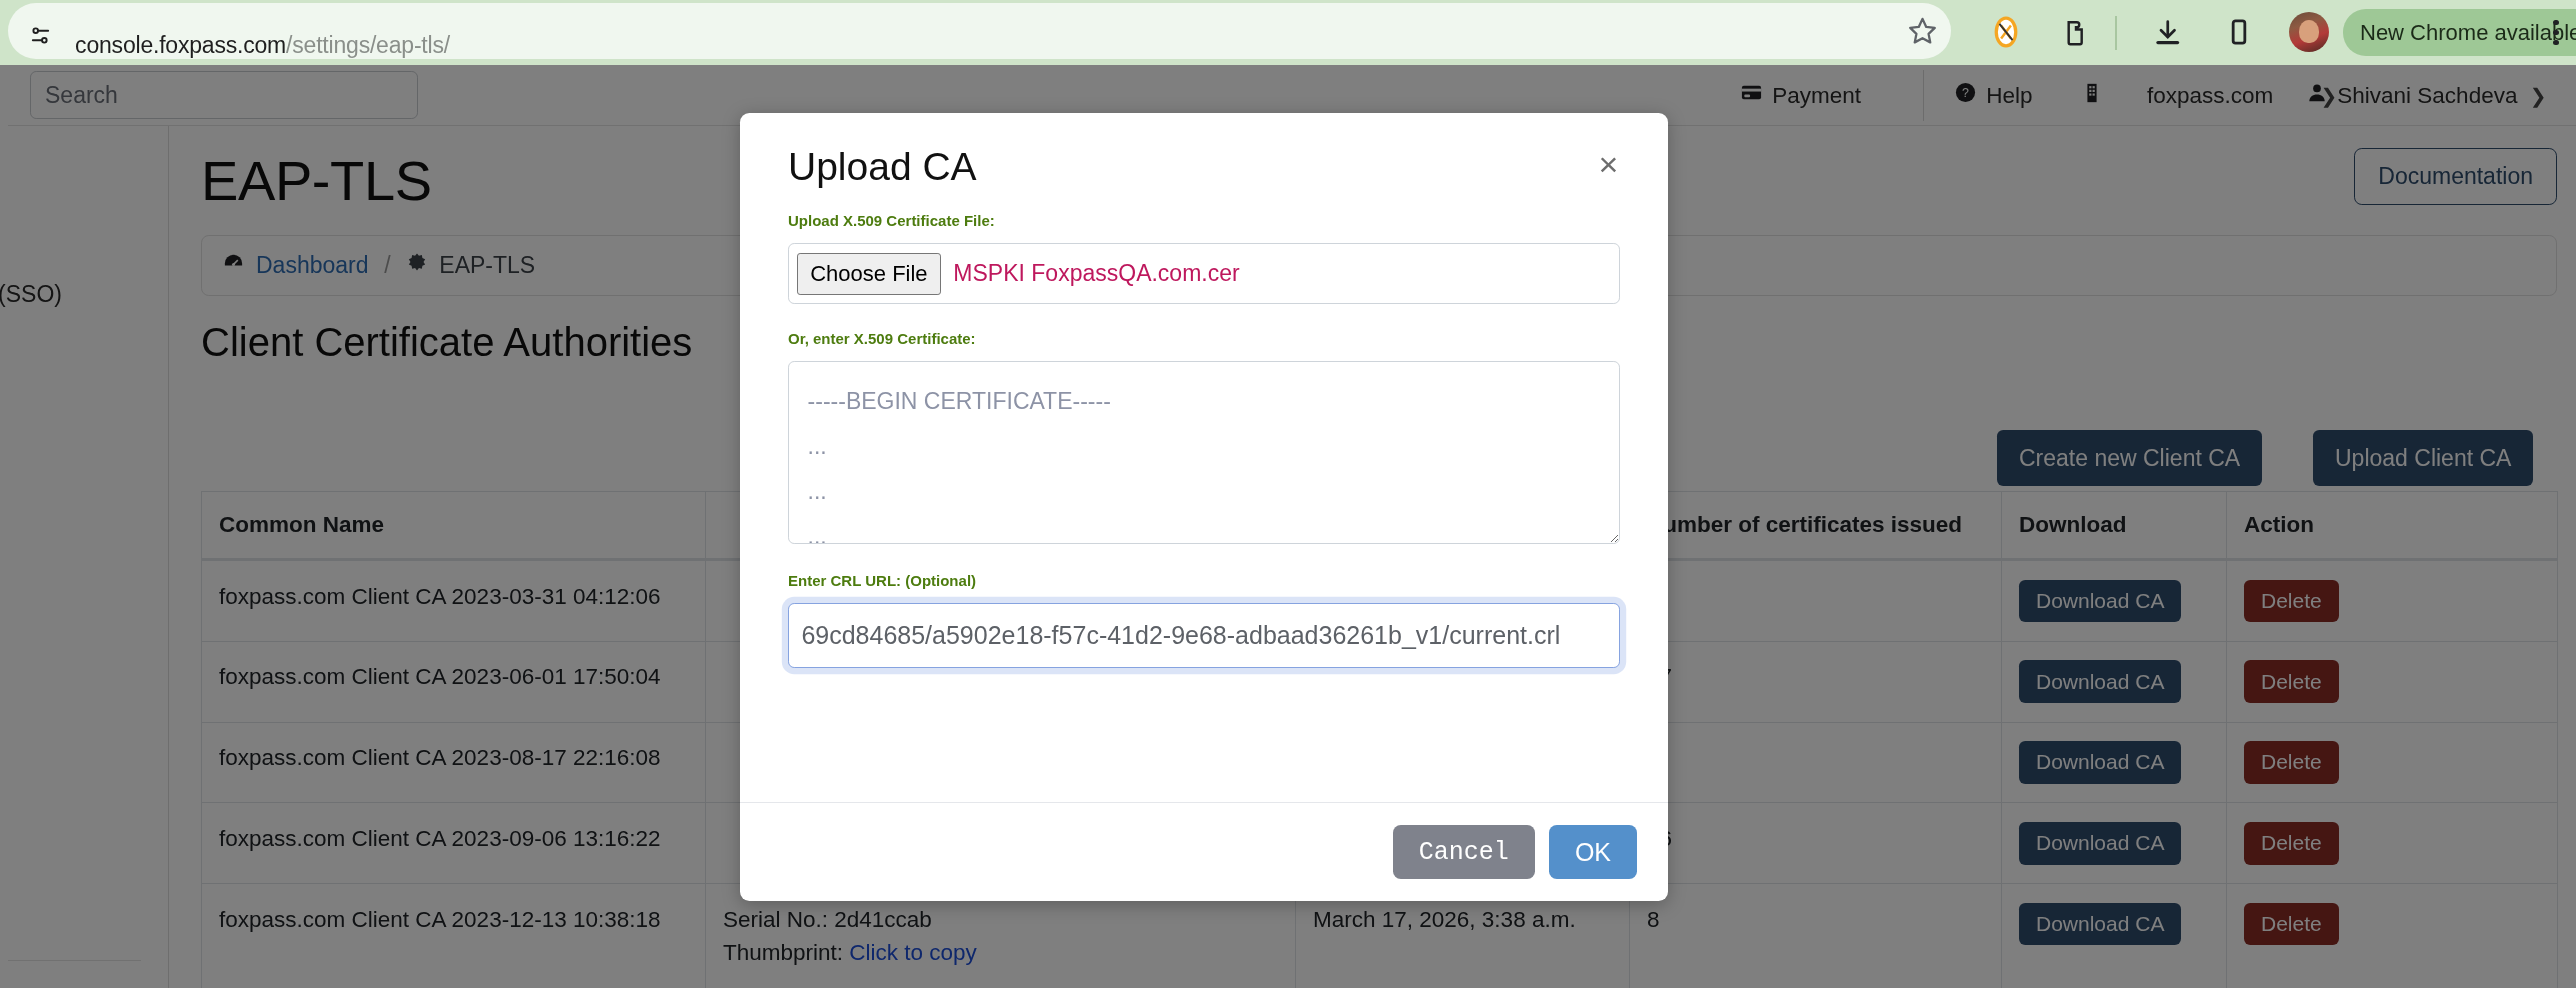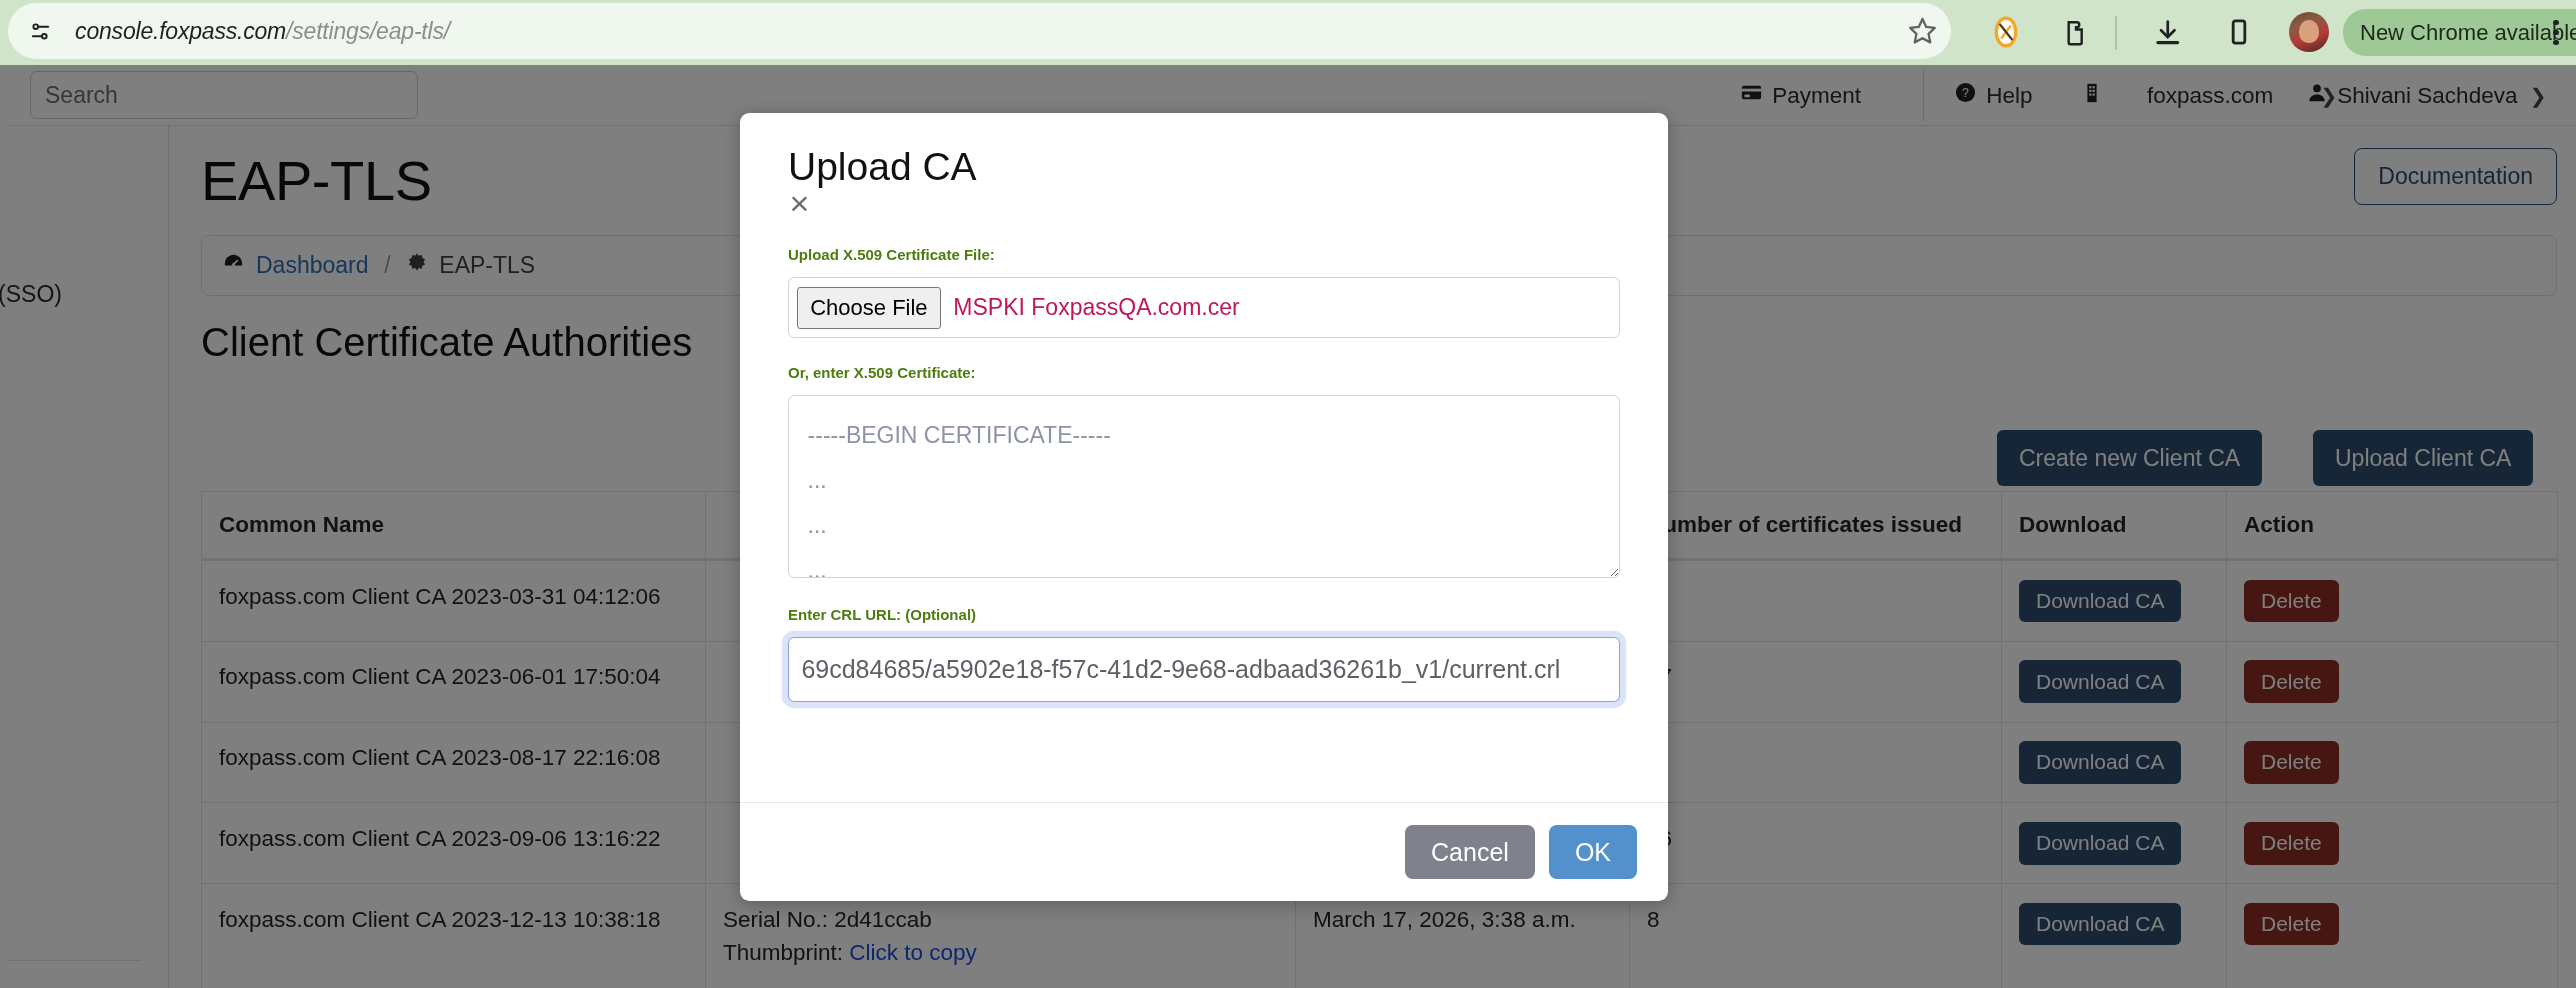--- a/index.html
+++ b/index.html
@@ -15,21 +15,21 @@
   #browser-chrome {
     position: absolute; top: 0; left: 0;
     width: 2576px; height: 65px;
     background: #cfe4c9;
   }
   #omnibox {
     position: absolute; left: 7.8px; top: 3.1px;
     width: 1943px; height: 56px;
     background: #f0f7ef;
     border-radius: 28px;
-    display: flex; align-items: center; font-style: italic;
+    display: flex; align-items: flex-end;
   }
   #site-info-icon {
     width: 47px; height: 47px; margin-left: 9.3px;
     border-radius: 50%;
     display: flex; align-items: center; justify-content: center;
     flex: 0 0 auto;
   }
   #site-info-icon svg { width: 23px; height: 23px; }
   #url-text {
     font-size: 23px; color: #1f1f1f; margin-left: 11px;
@@ -225,21 +225,20 @@
     background: #ffffff;
     border-radius: 9.3px;
     z-index: 100;
     box-shadow: 0 3.1px 18.6px rgba(0,0,0,0.25);
     display: flex; flex-direction: column;
   }
   #modal-body { padding: 34px 48px 0 48px; flex: 1 1 auto; }
   #modal-header {
     display: flex; align-items: flex-start; justify-content: space-between;
     margin-bottom: 26px;
-    flex-direction: column;
   }
   #modal-title { font-size: 39px; color: #111; font-weight: 400; line-height: 1; }
   #modal-close {
     font-size: 34px; color: #6d6d6d; line-height: 1;
     background: none; border: none; cursor: pointer; padding: 0 1.6px;
   }
   .field-label { font-size: 15px; color: #4d7c0f; margin-bottom: 14px; font-weight: bold; }
   #file-input-wrap {
     height: 61px; border: 0.8px solid #ced4da; border-radius: 6.2px;
     display: flex; align-items: center; padding: 0 7.8px;
@@ -275,21 +274,21 @@
   }
   #modal-footer {
     border-top: 0.8px solid #e5e7eb;
     padding: 22px 31px;
     display: flex; justify-content: flex-end; gap: 14px;
     flex: 0 0 auto;
   }
   #cancel-button {
     height: 54px; padding: 0 26px;
     background: #7f828c; color: #fff; border: none; border-radius: 7.8px;
-    font-size: 25px; display: flex; align-items: center;
+    font-size: 25px; display: flex; align-items: center; font-family: Liberation Mono, monospace;
   }
   #ok-button {
     height: 54px; padding: 0 26px;
     background: #5490cb; color: #fff; border: none; border-radius: 7.8px;
     font-size: 25px; display: flex; align-items: center;
   }
 </style>
 </head>
 <body>
 

